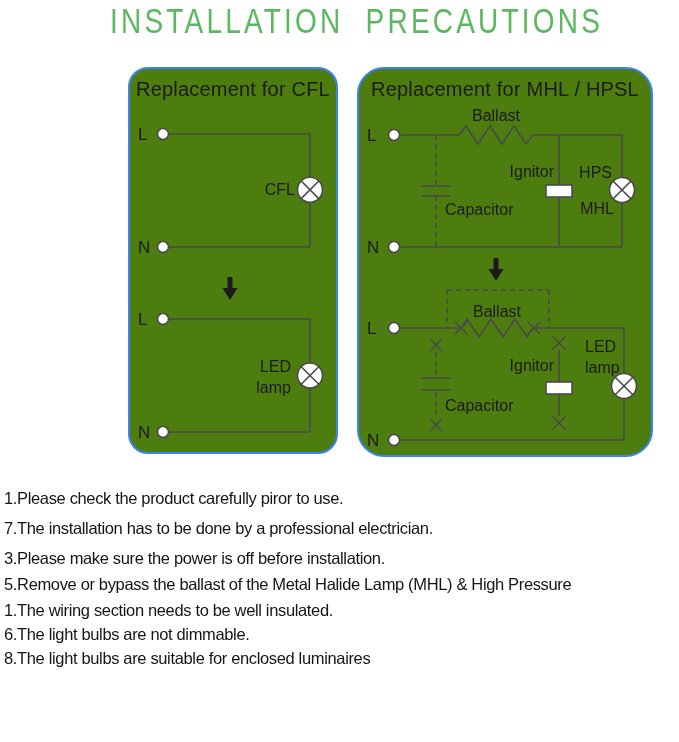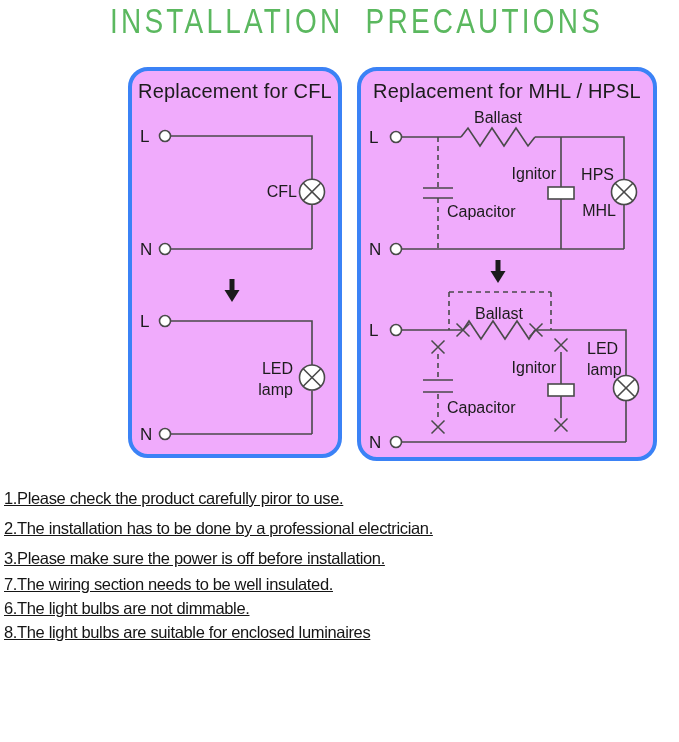--- a/index.html
+++ b/index.html
@@ -2,32 +2,32 @@
 <html><head>
 <meta charset="utf-8">
 <style>
   html,body{margin:0;padding:0;}
   body{width:679px;height:742px;background:#ffffff;position:relative;overflow:hidden;
        font-family:"Liberation Sans",sans-serif;}
   .page{position:absolute;inset:0;}
   .title{position:absolute;left:110px;top:1px;font-size:35px;line-height:40px;
          color:#5bb85f;white-space:nowrap;letter-spacing:4px;word-spacing:14px;
          transform:scaleX(0.8);transform-origin:left top;font-weight:400;}
-  .panel{position:absolute;border:4px solid #3b82f6;border-radius:20px;background:#f0abfc;}
+  .panel{position:absolute;border:2px solid #3b82f6;border-radius:20px;background:#4d7c0f;}
   .panel-cfl{left:128px;top:67px;width:206px;height:383px;}
-  .panel-mhl{left:357px;top:67px;width:292px;height:386px;}
+  .panel-mhl{left:357px;top:67px;width:292px;height:386px;border-radius:27px;}
   .panel svg{position:absolute;left:-2px;top:-2px;}
   svg text{fill:#1c1c1c;font-family:"Liberation Sans",sans-serif;}
   .ptitle{font-size:20px;letter-spacing:0.2px;}
   .ln{font-size:17px;}
   .lbl{font-size:16px;}
   .wire{stroke:#4a4a4a;stroke-width:1.6;fill:none;}
   .dash{stroke-dasharray:5 4;}
   .precautions{position:absolute;left:4px;top:486px;color:#151515;font-size:16.5px;
-               letter-spacing:-0.35px;line-height:24px;text-decoration:underline;}
+               letter-spacing:-0.35px;line-height:24px;}
   .pre-line{white-space:nowrap;}
   .mb6{margin-bottom:6px;}
   .mb2{margin-bottom:2px;}
   .mbneg{margin-bottom:-4px;}
   .cont{padding-left:10px;}
 </style>
 </head>
 <body>
 
 <div class="page">
@@ -120,20 +120,21 @@
       <use href="#lamp" x="267" y="319"></use>
       <text x="228" y="285" class="lbl">LED</text>
       <text x="228" y="306" class="lbl">lamp</text>
       <text x="10" y="379" class="ln">N</text>
       <use href="#term" x="37" y="373"></use>
     </svg>
   </div>
 
   <div class="precautions">
     <div class="pre-line mb6">1.Please check the product carefully piror to use.</div>
-    <div class="pre-line mb6">2.The installation has to be done by a professional electrician.</div>
+    <div class="pre-line mb6">7.The installation has to be done by a professional electrician.</div>
     <div class="pre-line mb2">3.Please make sure the power is off before installation.</div>
-    <div class="pre-line">7.The wiring section needs to be well insulated.</div>
+    <div class="pre-line mb2">5.Remove or bypass the ballast of the Metal Halide Lamp (MHL) &amp; High Pressure</div>
+    <div class="pre-line">1.The wiring section needs to be well insulated.</div>
     <div class="pre-line">6.The light bulbs are not dimmable.</div>
     <div class="pre-line">8.The light bulbs are suitable for enclosed luminaires</div>
   </div>
 
 </div>
 
 </body></html>

